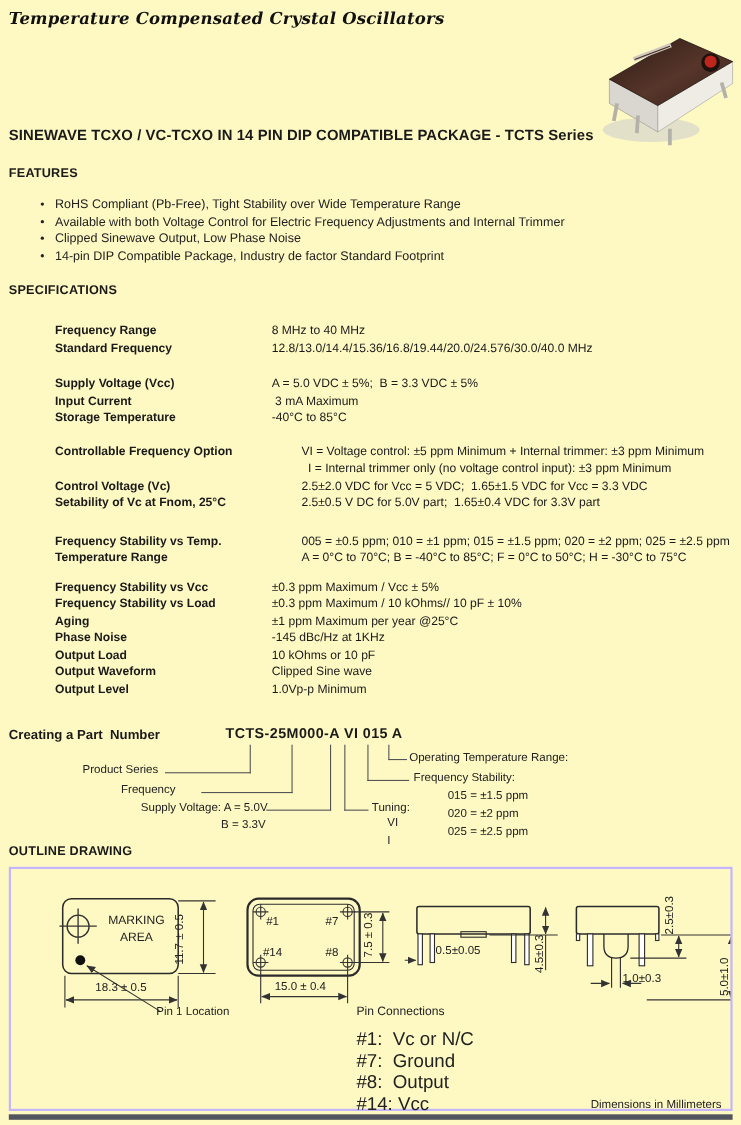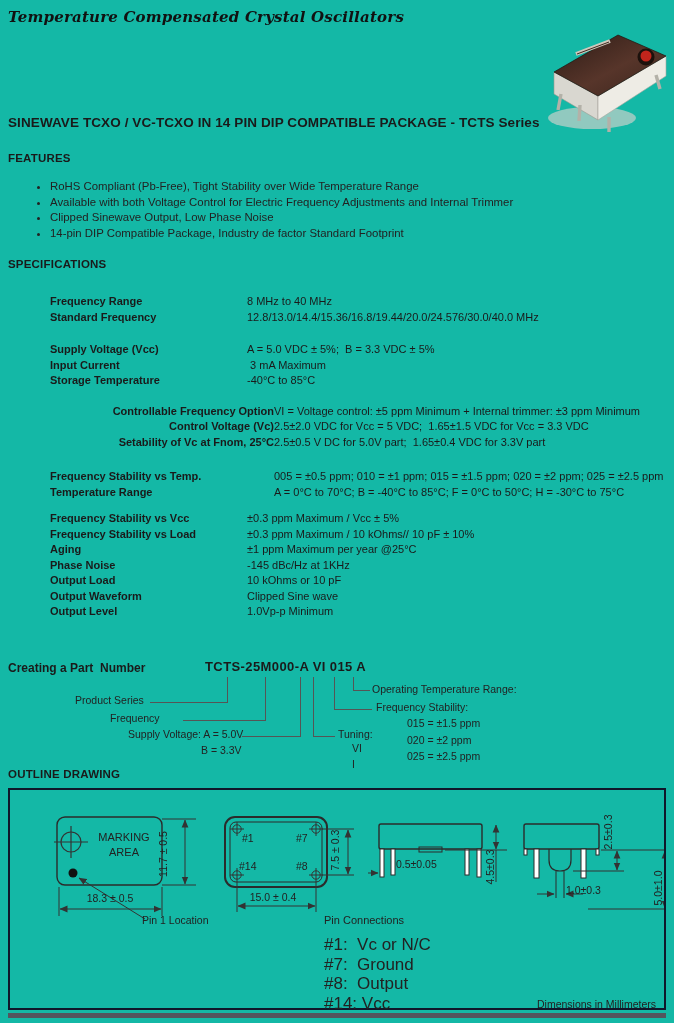--- a/index.html
+++ b/index.html
@@ -1,30 +1,30 @@
 <!DOCTYPE html>
 <html><head>
 <meta charset="utf-8">
 <style>
   html,body{margin:0;padding:0;background:#fff;}
-  .page{position:relative;width:674px;height:1023px;background:#14b8a6;overflow:hidden;
+  .page{position:relative;width:674px;height:1023px;background:#fef9c3;overflow:hidden;
         font-family:"Liberation Sans",sans-serif;color:#1a1a1a;}
   .abs{position:absolute;}
   .doc-title{left:8px;top:8px;font-family:"DejaVu Serif",serif;font-style:italic;font-weight:bold;
              font-size:15px;letter-spacing:.2px;color:#111;}
   .main-heading{left:8px;top:115px;font-size:13.5px;font-weight:bold;letter-spacing:.1px;}
   .sec-title{font-size:11.5px;font-weight:bold;letter-spacing:.2px;}
   .features-title{left:8px;top:152px;}
   .features-list{left:30px;top:179px;margin:0;padding:0 0 0 20px;}
   .features-list li{font-size:11.4px;line-height:15.6px;color:#222;}
   .specs-title{left:8px;top:258px;}
   .spec-groups{left:8px;top:294px;width:660px;}
   .spec-group{margin:0 0 16px 0;}
   .spec-group.g1{margin-bottom:17px;} .spec-group.g2{margin-bottom:15px;}
-  .spec-group.g3{margin-bottom:19px;text-align:right;} .spec-group.g4{margin-bottom:11px;}
+  .spec-group.g3{margin-bottom:19px;} .spec-group.g4{margin-bottom:11px;}
   .spec-row{display:flex;align-items:flex-start;}
   .spec-label{width:197px;flex:0 0 auto;font-weight:bold;font-size:11px;line-height:15.5px;margin-left:42px;}
   .g3 .spec-label,.g4 .spec-label{width:224px;}
   .spec-value{font-size:11px;line-height:15.5px;}
   .spec-line{white-space:pre-wrap;}
   .spec-line.cont{padding-left:6px;}
   .pn-title{left:8px;top:661px;font-size:12px;font-weight:bold;}
   .pn-example{left:205px;top:659px;font-size:13px;font-weight:bold;letter-spacing:.4px;white-space:pre;}
   .pnc{position:absolute;}
   .c1{left:150px;top:677px;width:77px;height:25px;border-right:1px solid #555;border-bottom:1px solid #555;}
@@ -41,21 +41,21 @@
   .pl-tuning{left:338px;top:728px;}
   .pn-tuning-options{left:352px;top:742px;}
   .pn-tuning-options div{height:16px;font-size:10.5px;color:#222;}
   .pl-stab{left:376px;top:701px;}
   .pn-stability-options{left:407px;top:717px;}
   .pn-stability-options div{height:16.5px;font-size:10.5px;color:#222;}
   .pl-temp{left:372px;top:683px;}
   .pn-temp-options{left:507px;top:683px;}
   .pn-temp-options div{height:17.5px;font-size:10.5px;color:#222;}
   .outline-title{left:8px;top:768px;}
-  .outline-box{left:8px;top:788px;width:654px;height:218px;border:2px solid #0f172a;}
+  .outline-box{left:8px;top:788px;width:654px;height:218px;border:2px solid #c4b5fd;}
   .outline-box .lbl{position:absolute;font-size:10.5px;color:#222;white-space:pre;}
   .marking{left:78px;top:40px;width:72px;text-align:center;font-size:11px;line-height:15px;color:#222;}
   .vbox{position:absolute;display:flex;align-items:center;justify-content:center;}
   .vbox span{transform:rotate(-90deg);white-space:nowrap;font-size:10.5px;color:#222;}
   .v117{left:144px;top:32px;width:18px;height:64px;}
   .v75{left:316px;top:32px;width:18px;height:56px;}
   .v45{left:472px;top:58px;width:16px;height:38px;}
   .v25{left:590px;top:22px;width:16px;height:40px;}
   .v50{left:640px;top:74px;width:16px;height:48px;}
   .dim183{left:45px;top:102px;width:110px;text-align:center;}
@@ -149,20 +149,21 @@
           <div class="spec-value">
             <div class="spec-line">-40°C to 85°C</div>
           </div>
         </div>
       </div>
       <div class="spec-group g3">
         <div class="spec-row">
           <div class="spec-label">Controllable Frequency Option</div>
           <div class="spec-value">
             <div class="spec-line">VI = Voltage control: ±5 ppm Minimum + Internal trimmer: ±3 ppm Minimum</div>
+            <div class="spec-line cont">I = Internal trimmer only (no voltage control input): ±3 ppm Minimum</div>
           </div>
         </div>
         <div class="spec-row">
           <div class="spec-label">Control Voltage (Vc)</div>
           <div class="spec-value">
             <div class="spec-line">2.5±2.0 VDC for Vcc = 5 VDC;  1.65±1.5 VDC for Vcc = 3.3 VDC</div>
           </div>
         </div>
         <div class="spec-row">
           <div class="spec-label">Setability of Vc at Fnom, 25°C</div>

